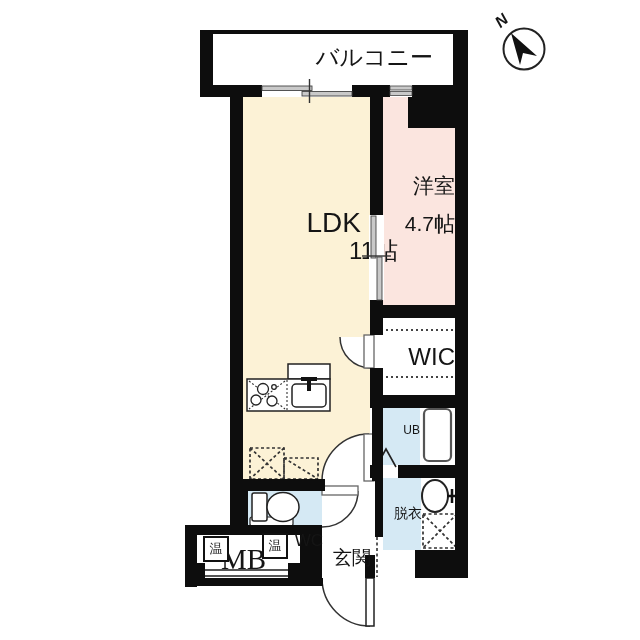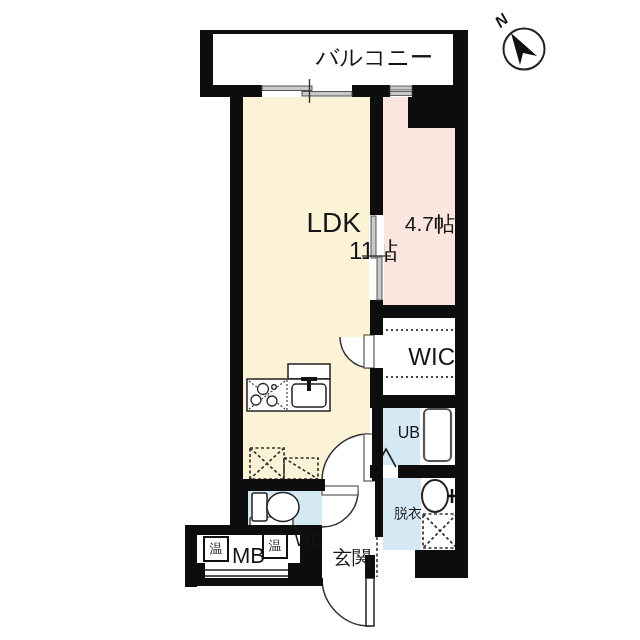--- a/index.html
+++ b/index.html
@@ -169,27 +169,28 @@
     <g>
       <circle cx="524" cy="49" r="20.5" fill="#fff" stroke="#222" stroke-width="2"></circle>
       <path d="M511,33 L537,56 L523,53 L520,65 Z" fill="#111"></path>
     </g>
   </svg>
 
   <div class="north" style="left:496px;top:12px;">N</div>
   <div class="lbl" style="left:233px;top:45px;width:200px;font-size:23px;">バルコニー</div>
   <div class="lbl" style="left:243px;top:208px;width:118px;font-size:28px;">LDK</div>
   <div class="lbl" style="left:243px;top:238px;width:127px;font-size:24px;padding-left:28px;">11帖</div>
+  <div class="lbl" style="left:383px;top:174px;width:72px;font-size:21px;">洋室</div>
   <div class="lbl" style="left:383px;top:212px;width:72px;font-size:21px;">4.7帖</div>
   <div class="lbl" style="left:383px;top:344px;width:72px;font-size:24px;">WIC</div>
-  <div class="lbl" style="left:383px;top:424px;width:37px;font-size:16px;">UB</div>
+  <div class="lbl" style="left:383px;top:424px;width:37px;font-size:12px;">UB</div>
   <div class="lbl" style="left:293px;top:500px;width:30px;font-size:17px;margin-top:32px;">WC</div>
   <div class="lbl" style="left:382px;top:506px;width:40px;font-size:14px;">脱衣</div>
   <div class="lbl" style="left:321px;top:548px;width:50px;font-size:19px;">玄関</div>
-  <div class="lbl" style="left:221px;top:544px;width:44px;font-size:22px;">MB</div>
+  <div class="lbl" style="left:221px;top:544px;width:44px;font-size:29px;font-family:Liberation Serif, serif;">MB</div>
   <div class="onbox" style="left:203px;top:536px;width:22px;height:22px;">
       <span>温</span>
     </div>
   <div class="onbox" style="left:262px;top:533px;width:22px;height:22px;">
       <span>温</span>
     </div>
 
 </div>
 
 </body></html>

